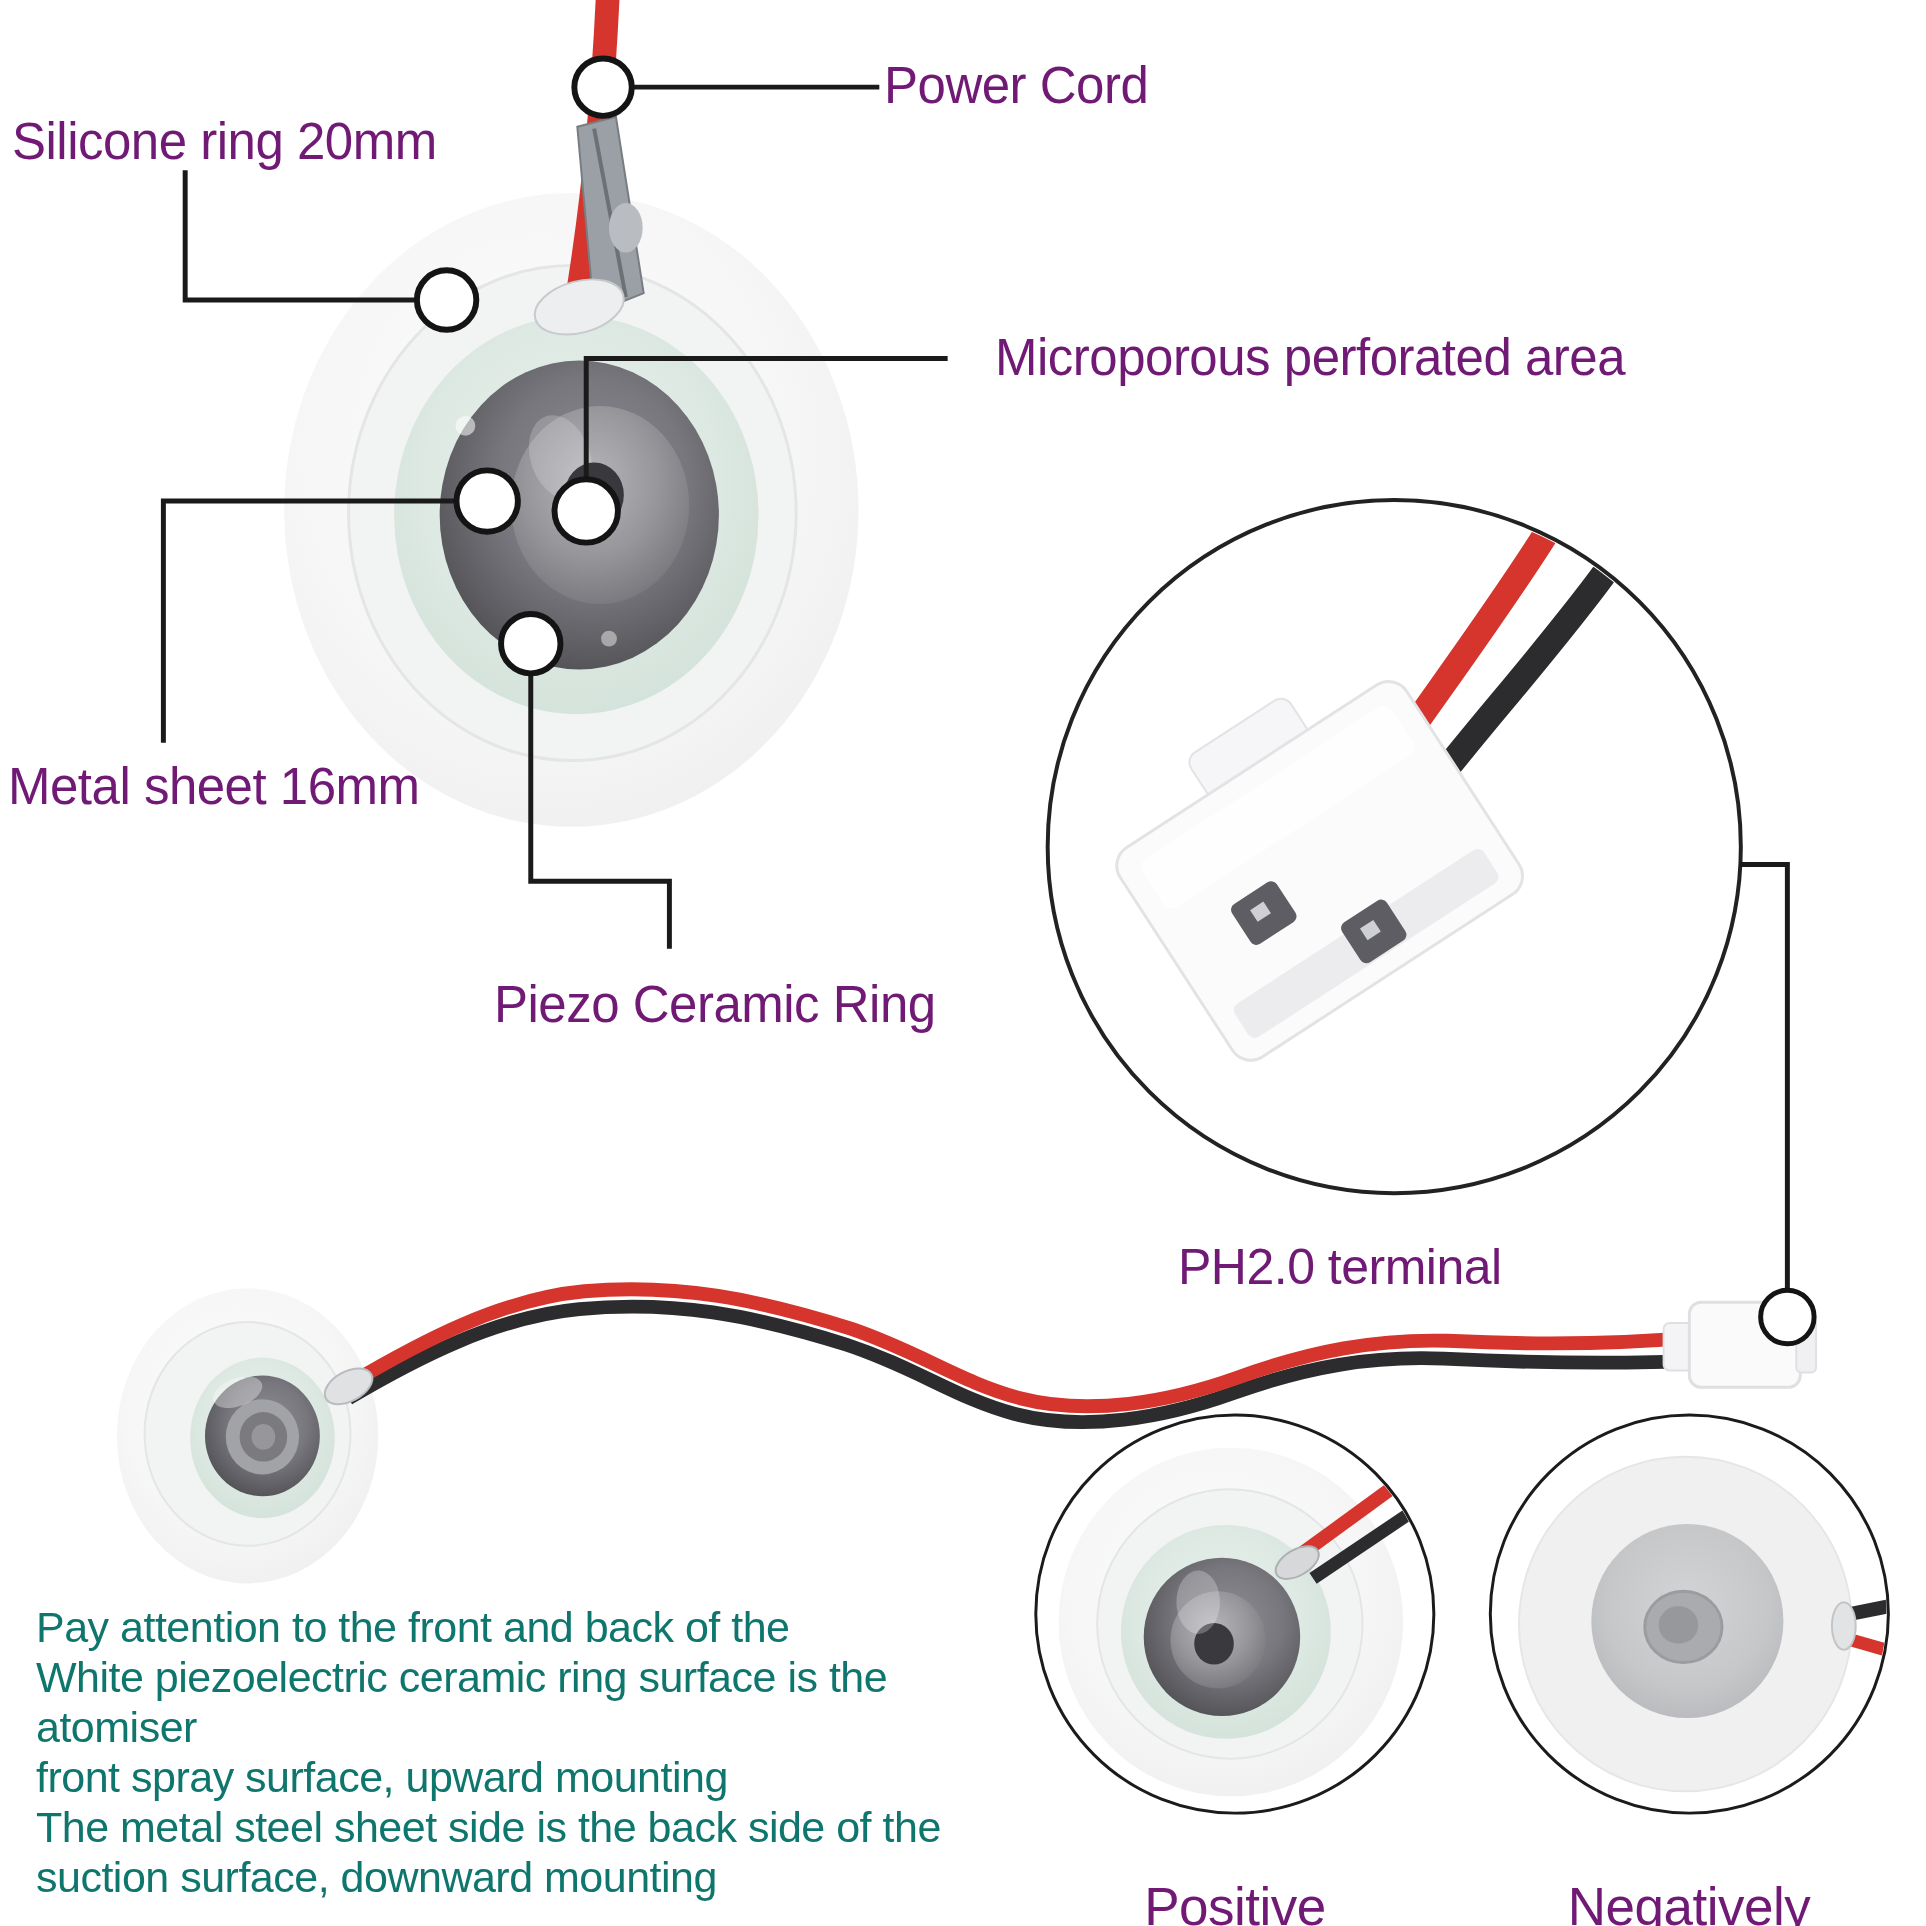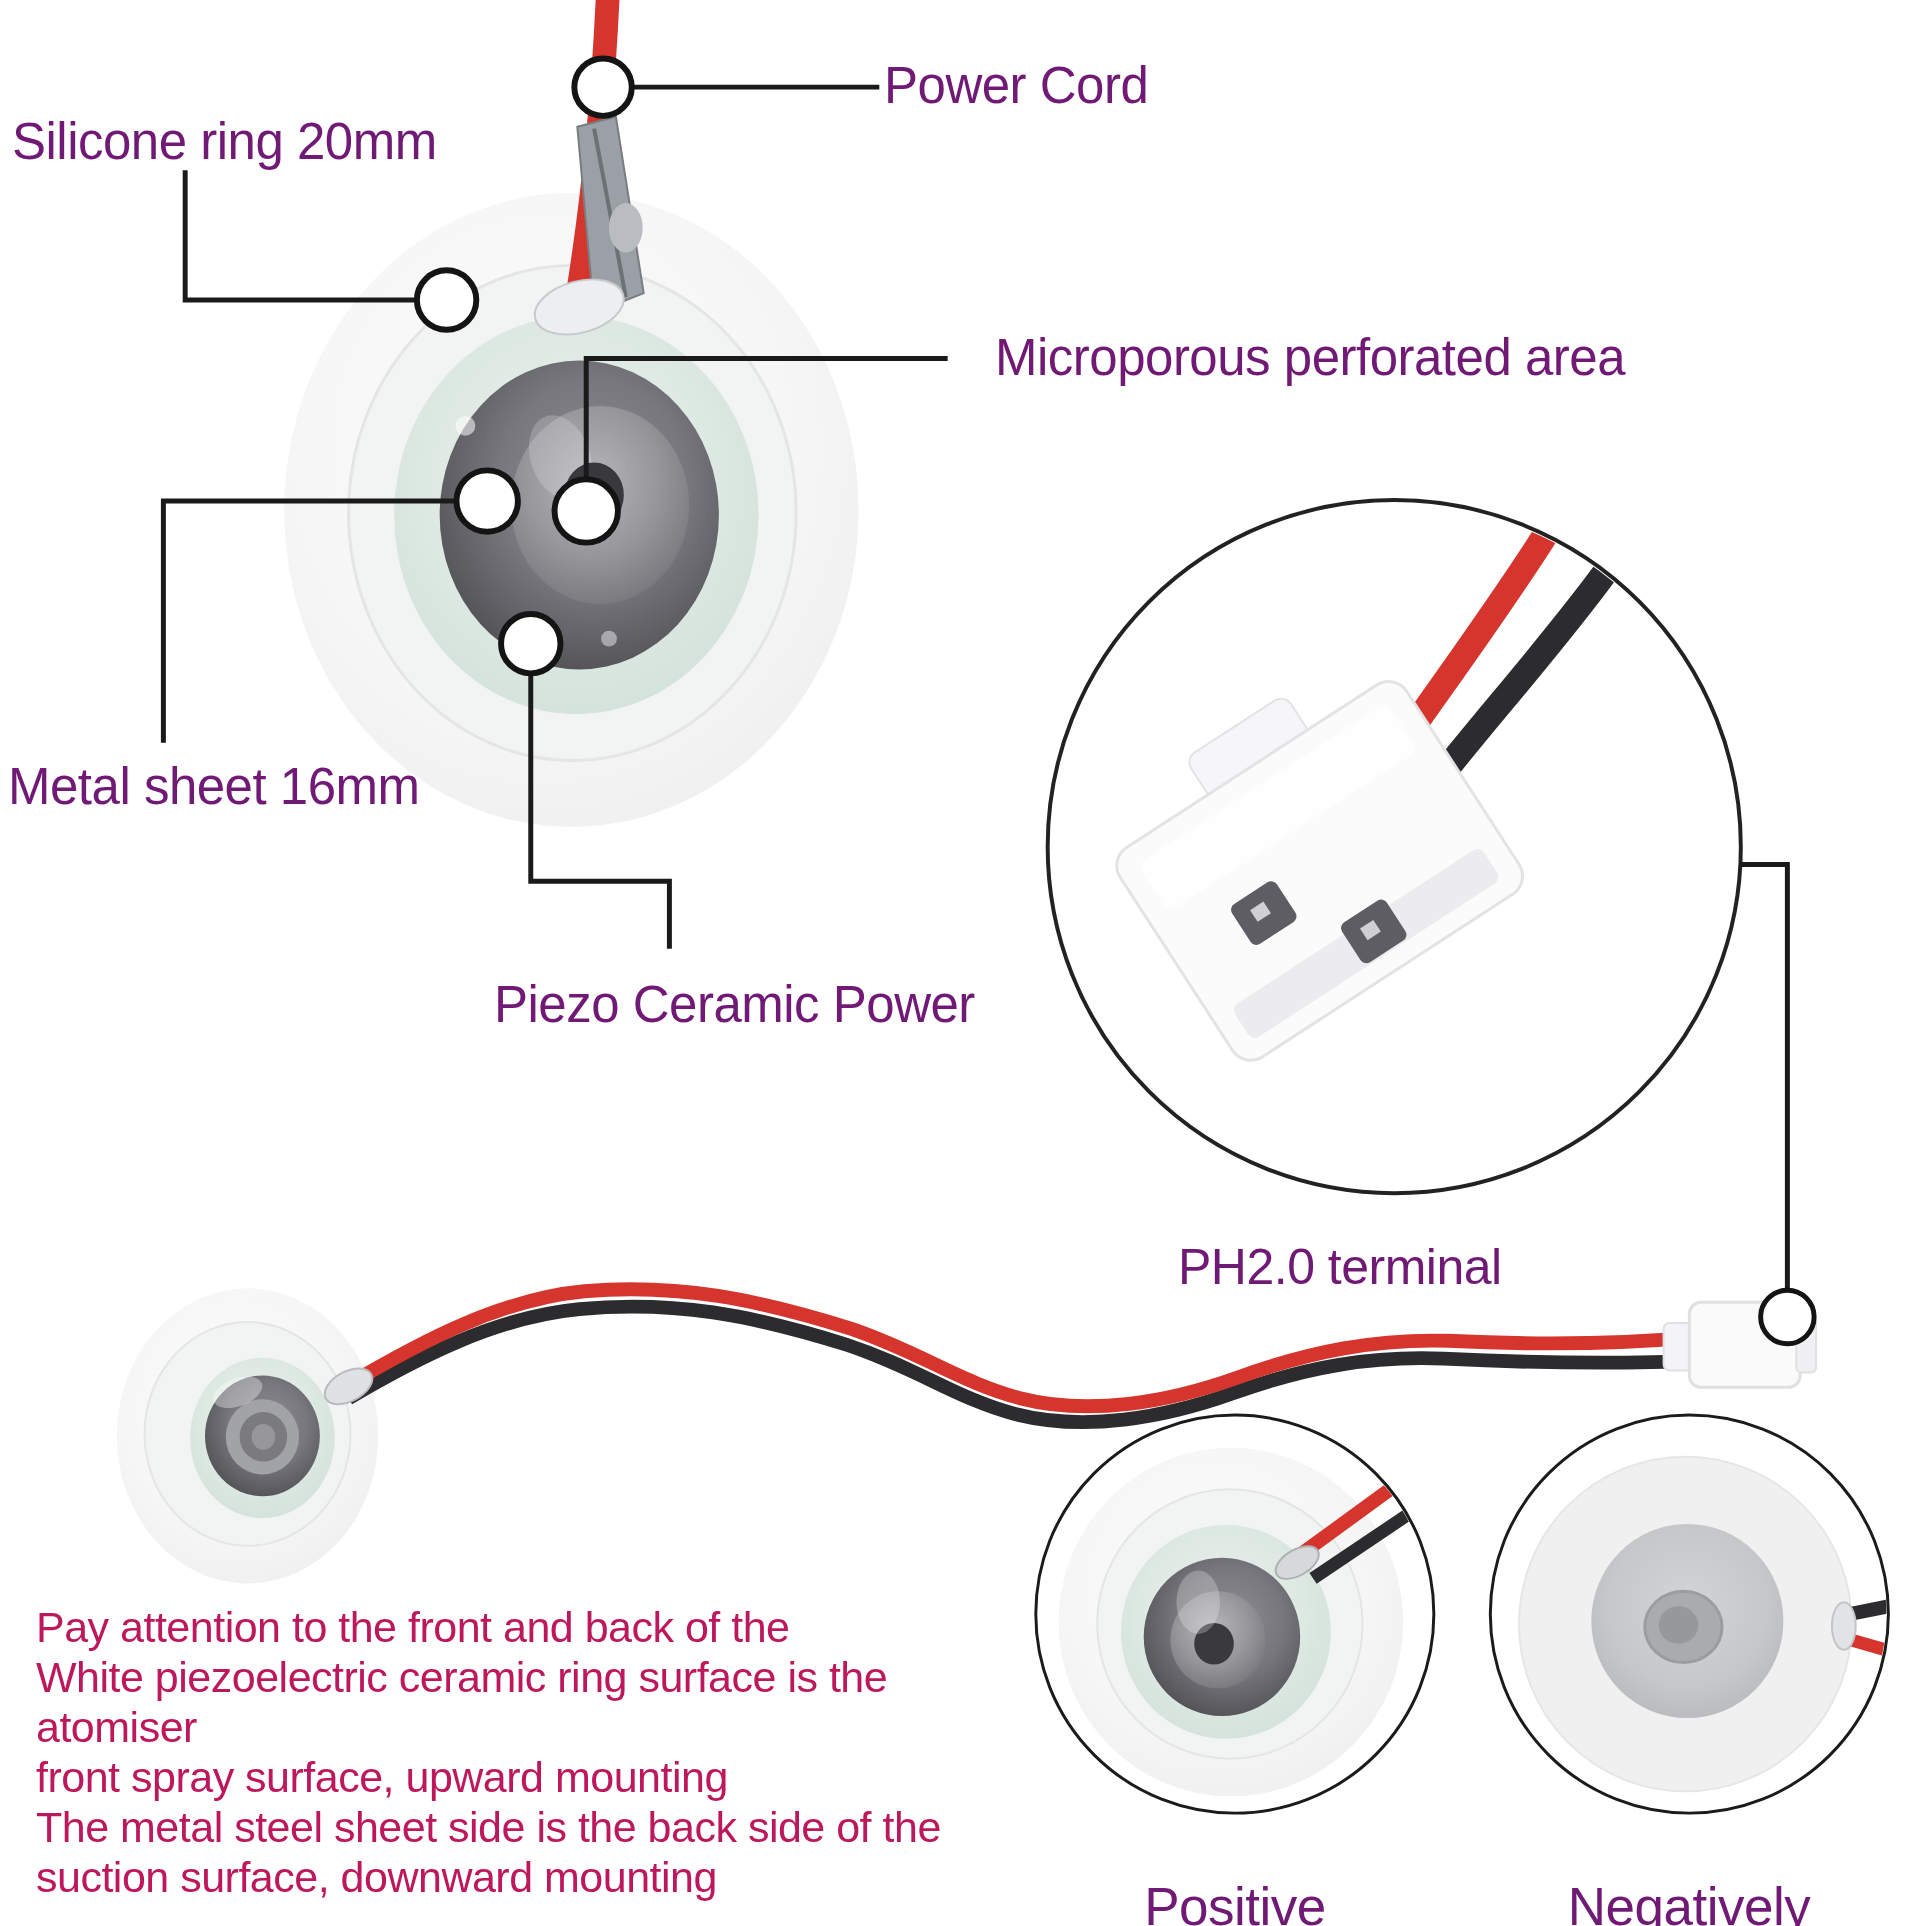--- a/index.html
+++ b/index.html
@@ -4,21 +4,21 @@
 <style>
   html,body{margin:0;padding:0;background:#fff;}
   .stage{position:relative;width:1927px;height:1927px;background:#ffffff;overflow:hidden;
          font-family:"Liberation Sans", sans-serif;}
   .art{position:absolute;left:0;top:0;width:1927px;height:1927px;}
   .lbl{position:absolute;color:#701a75;font-weight:500;letter-spacing:-0.5px;white-space:nowrap;}
   .lbl-52{font-size:51px;line-height:1.05;}
   .lbl-50{font-size:50px;line-height:1.05;}
   .lbl-54{font-size:53px;line-height:1.05;margin-top:32px;}
   .caption{transform:translateX(-50%);}
-  .note{position:absolute;left:36px;top:1602px;color:#be185d;font-size:43px;line-height:50px;
+  .note{position:absolute;left:36px;top:1602px;color:#0f766e;font-size:43px;line-height:50px;
         font-weight:500;letter-spacing:-0.5px;}
 </style>
 </head>
 <body>
 
 <div class="stage">
 
   <svg class="art" viewBox="0 0 1946 1946">
     <defs>
       <radialGradient id="gOuter" cx="45%" cy="40%" r="78%">
@@ -161,21 +161,21 @@
         <path d="M1862,1654 L1918,1670" stroke="#d5352d" stroke-width="13" fill="none"></path>
         <ellipse cx="1862" cy="1642" rx="12" ry="24" fill="#e2e3e5" stroke="#c2c4c6" stroke-width="2"></ellipse>
       </g>
     </g>
   </svg>
 
   <div class="lbl lbl-52" style="left:12px;top:115px;">Silicone ring 20mm</div>
   <div class="lbl lbl-52" style="left:884px;top:59px;">Power Cord</div>
   <div class="lbl lbl-52" style="left:965px;top:331px;margin-left:30px;">Microporous perforated area</div>
   <div class="lbl lbl-52" style="left:8px;top:760px;">Metal sheet 16mm</div>
-  <div class="lbl lbl-52" style="left:494px;top:978px;">Piezo Ceramic Power</div>
+  <div class="lbl lbl-52" style="left:494px;top:978px;">Piezo Ceramic Ring</div>
   <div class="lbl lbl-50" style="left:1178px;top:1224px;margin-top:17px;">PH2.0 terminal</div>
   <div class="lbl lbl-54 caption" style="left:1235px;top:1847px;">Positive</div>
   <div class="lbl lbl-54 caption" style="left:1689px;top:1847px;">Negatively</div>
 
   <div class="note">
     <div>Pay attention to the front and back of the</div>
     <div>White piezoelectric ceramic ring surface is the</div>
     <div>atomiser</div>
     <div>front spray surface, upward mounting</div>
     <div>The metal steel sheet side is the back side of the</div>

